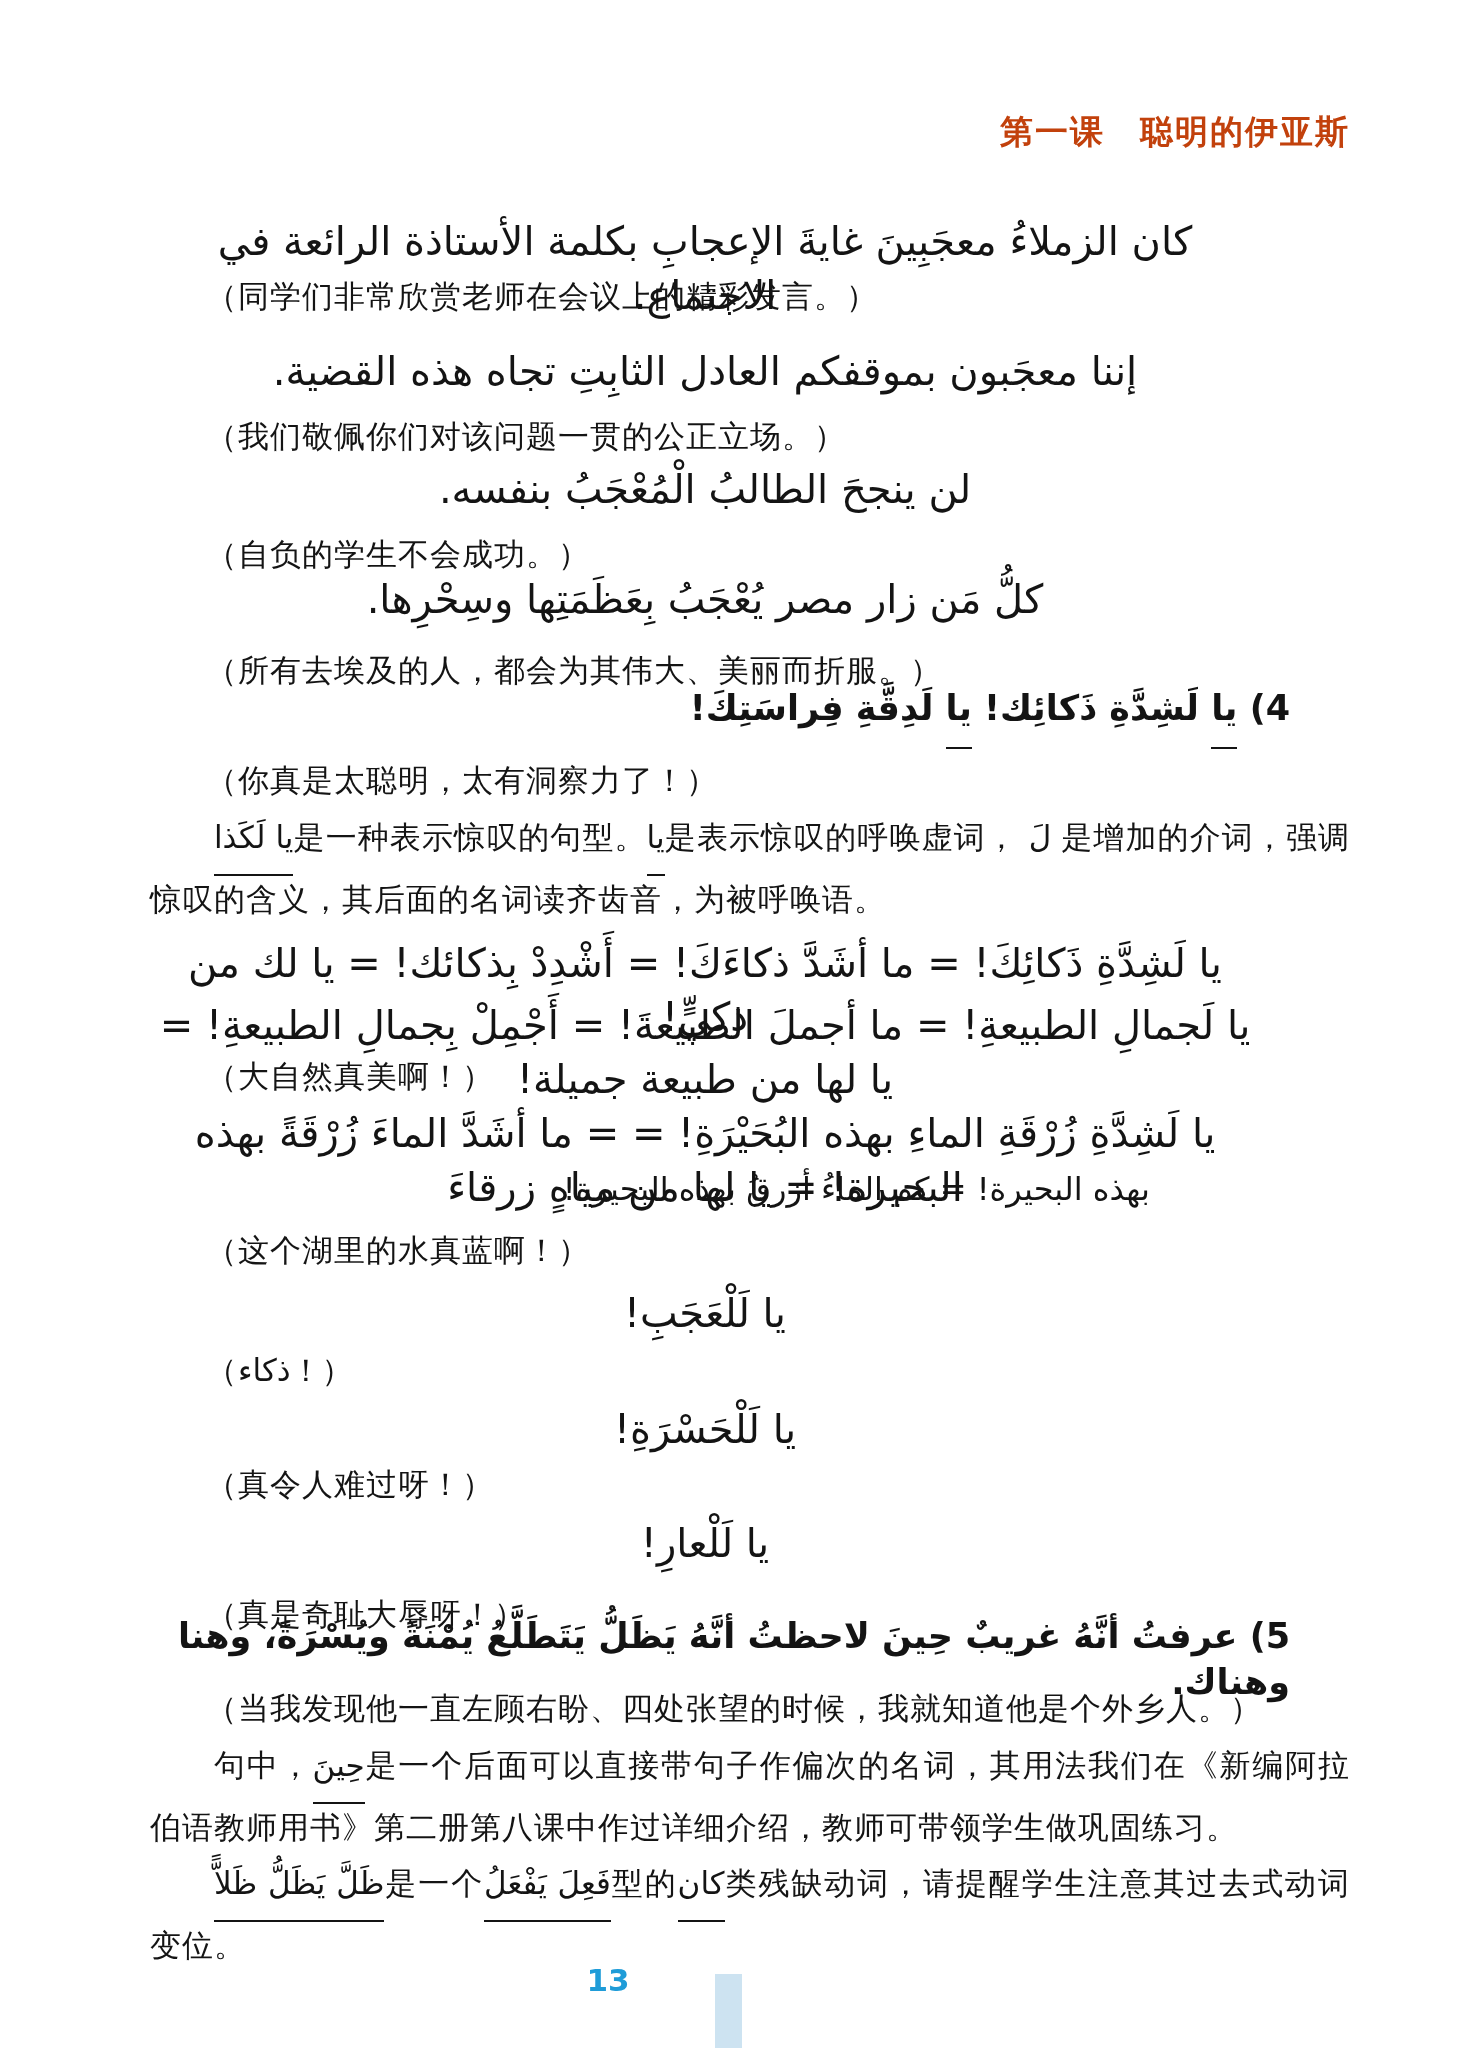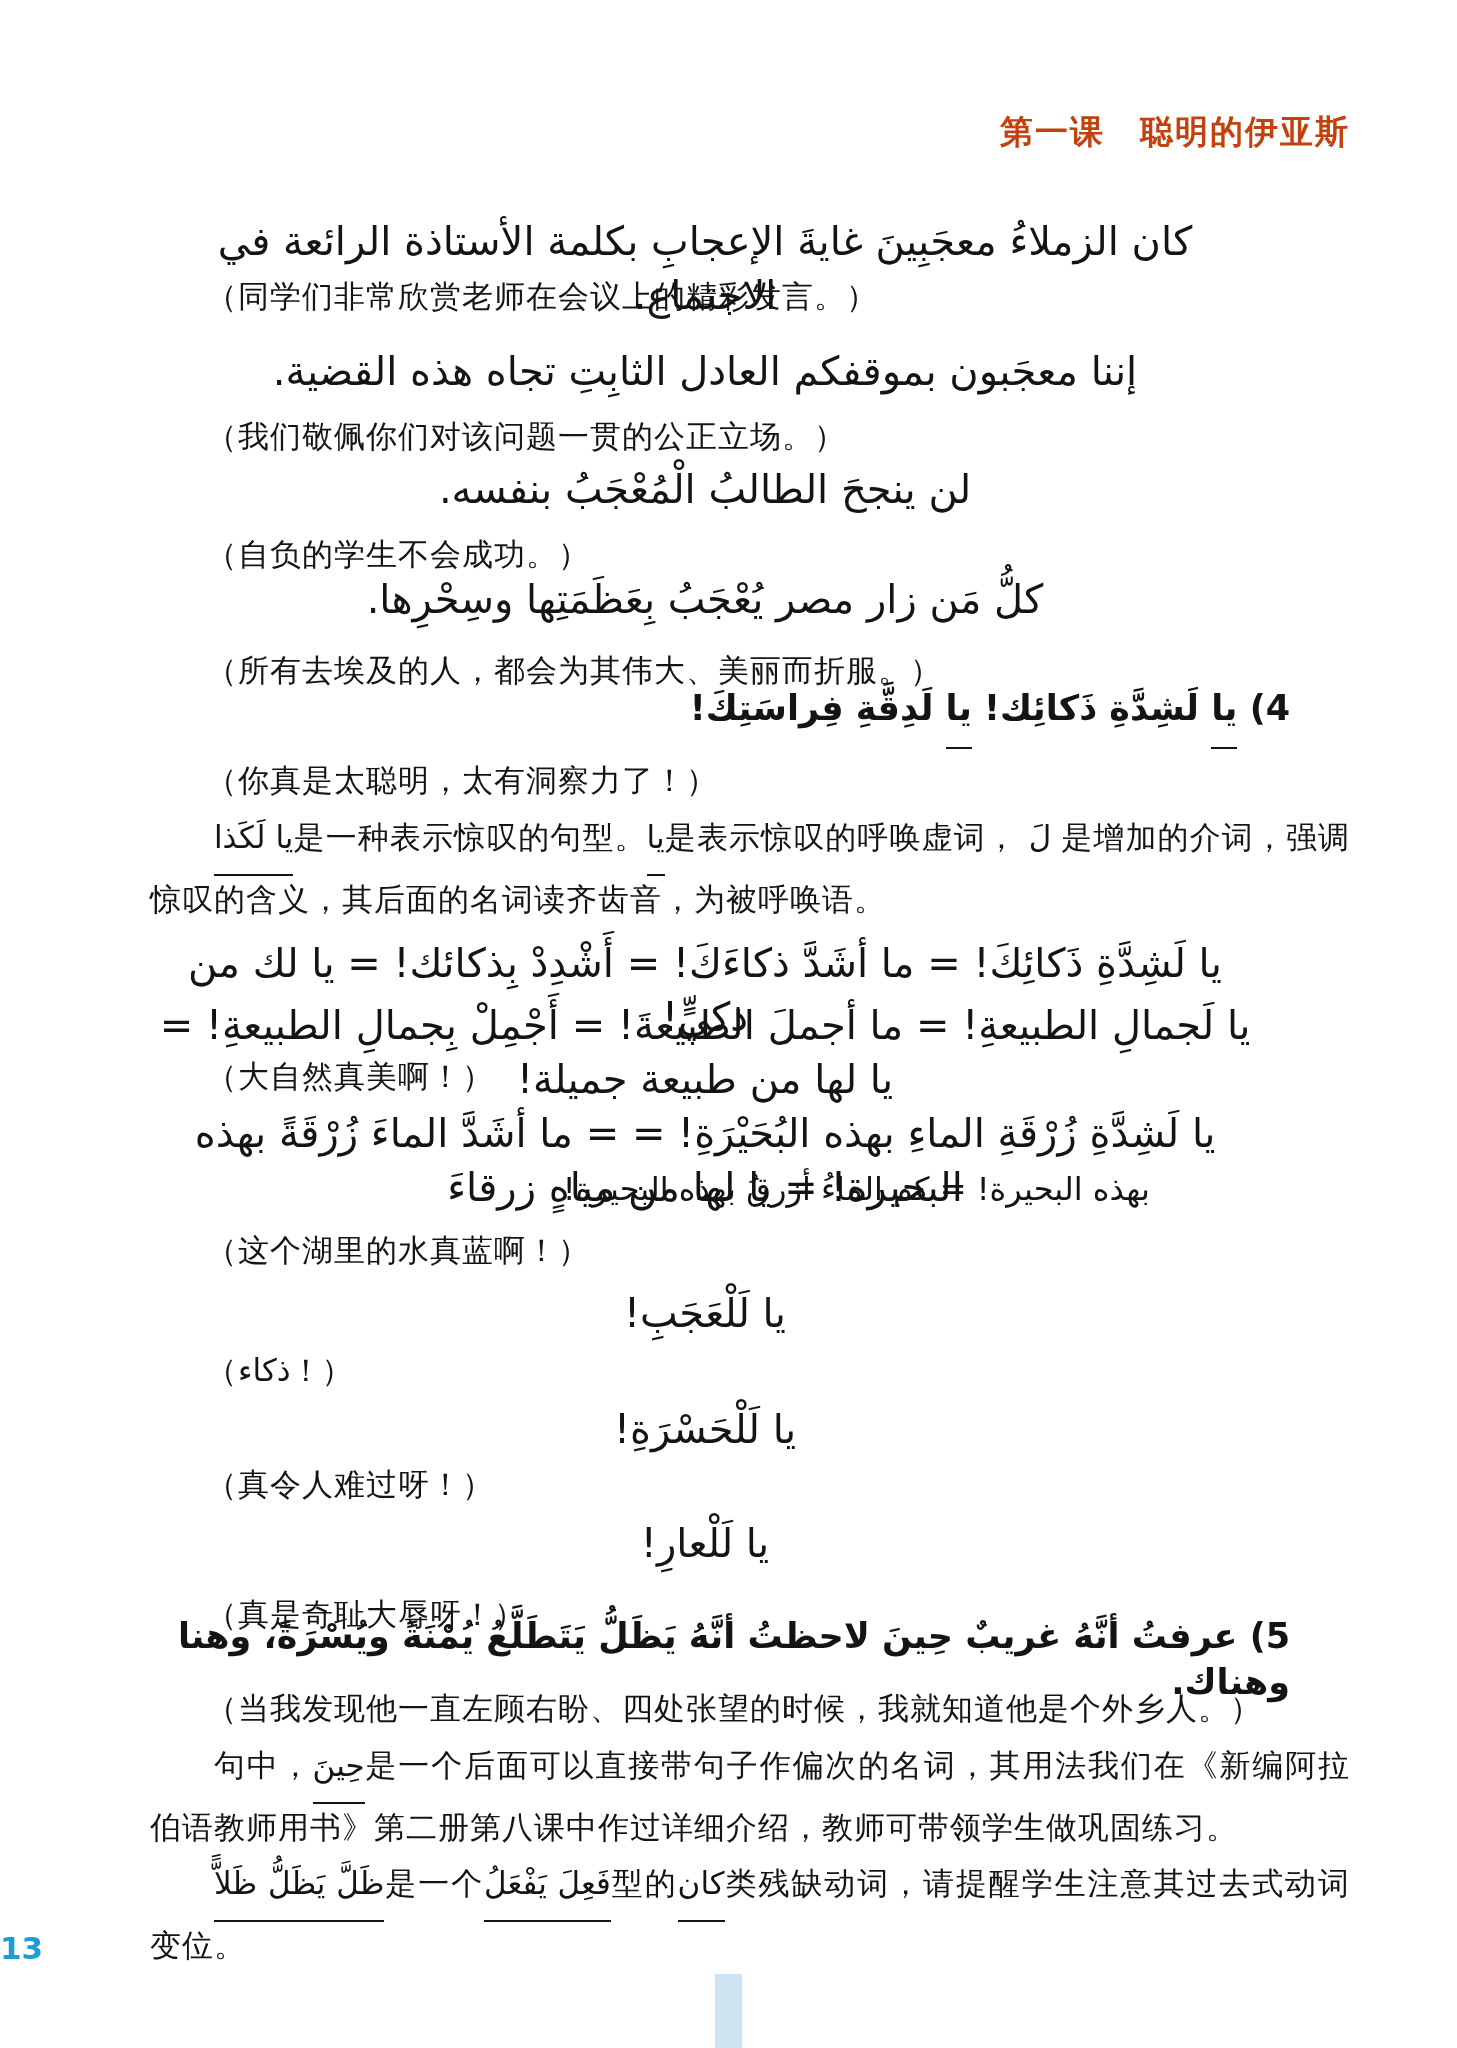--- a/index.html
+++ b/index.html
@@ -52,23 +52,24 @@
   .para{
     font-size:31px;
     line-height:62px;
     text-align:justify;
     text-indent:64px;
     letter-spacing:1px;
   }
   .u{border-bottom:2px solid #141414;padding-bottom:19px;}
   .pagenum{
     position:absolute;left:0;width:1216px;
-    text-align:left;
+    text-align:center;
     font-size:31px;
     font-weight:bold;
+    margin-top:32px;
   }
   .pagebar{position:absolute;}
 </style>
 </head>
 <body>
 
 <div class="page">
 
   <div class="blk header" style="top:110px;color:#c2410c;">第一课　聪明的伊亚斯</div>
 

